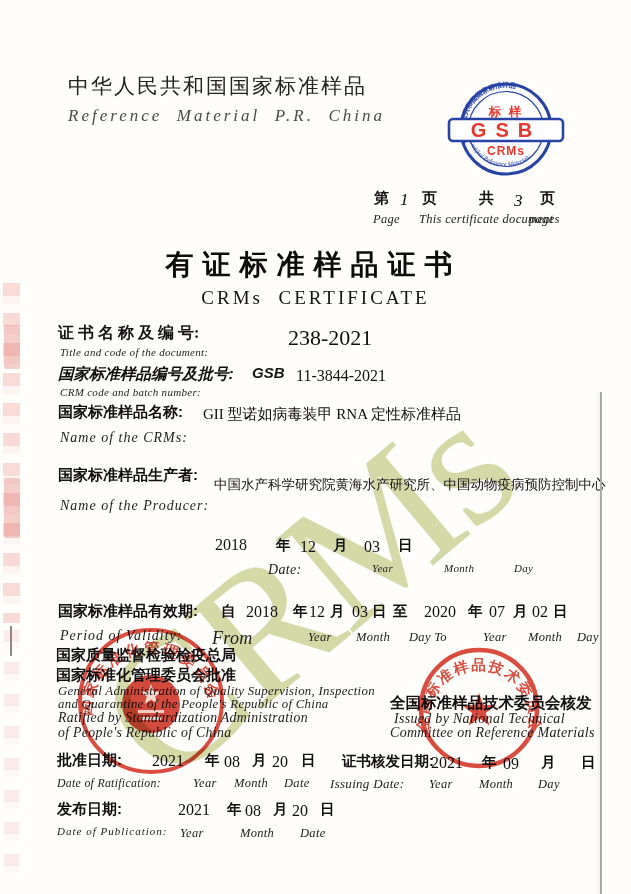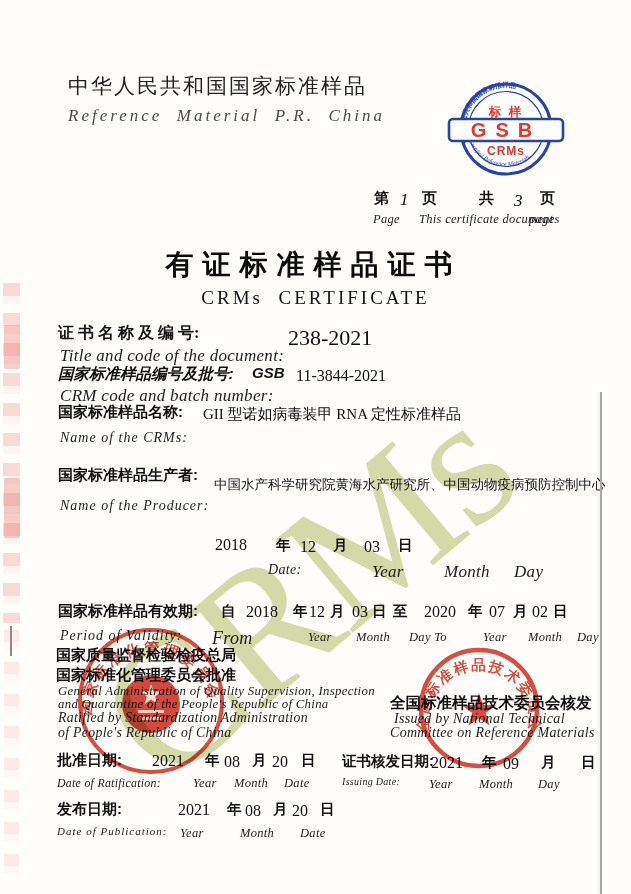--- a/index.html
+++ b/index.html
@@ -4,21 +4,21 @@
 <style>
   html,body{margin:0;padding:0;background:#e8e8e8;}
   .page{position:relative;width:631px;height:894px;background:#fffefb;overflow:hidden;
         font-family:"Liberation Serif","DejaVu Serif",serif;color:#141414;}
   .a{position:absolute;white-space:pre;}
   
   .cnl{font-family:"Liberation Sans","DejaVu Sans",sans-serif;font-weight:bold;font-size:15px;color:#101010;}
   
   .kai{font-family:"Liberation Serif","DejaVu Serif",serif;font-weight:bold;}
   
-  .en{font-family:"Liberation Serif","DejaVu Serif",serif;font-style:italic;font-size:17px;color:#1c1c1c;letter-spacing:.3px;}
+  .en{font-family:"Liberation Serif","DejaVu Serif",serif;font-style:italic;font-size:11px;color:#1c1c1c;letter-spacing:.3px;}
   .en.sm{font-size:12.5px;}
   
   .val{font-family:"Liberation Serif","DejaVu Serif",serif;font-size:16px;color:#101010;}
   .unit{font-family:"Liberation Sans","DejaVu Sans",sans-serif;font-weight:bold;font-size:14.5px;color:#101010;}
   .hdr-cn{font-family:"Liberation Sans","DejaVu Sans",sans-serif;font-size:21px;letter-spacing:2px;color:#222;}
   .hdr-en{font-style:italic;font-size:17px;letter-spacing:3px;color:#4a4a4a;}
   .ttl-cn{width:627px;text-align:center;font-size:28px;letter-spacing:9px;font-weight:bold;color:#0c0c0c;}
   .ttl-en{width:631px;text-align:center;font-size:19px;letter-spacing:3px;color:#141414;}
   .watermark{left:15px;top:452px;width:580px;height:280px;line-height:280px;text-align:center;
              font-family:"Liberation Serif","DejaVu Serif",serif;font-size:185px;letter-spacing:-4px;
@@ -155,21 +155,21 @@
   <span class="a txt en sm" style="left:193px;top:776px">Year</span>
   <span class="a txt en sm" style="left:234px;top:776px">Month</span>
   <span class="a txt en sm" style="left:284px;top:776px">Date</span>
 
   <span class="a txt cnl" style="left:342px;top:752px;font-size:14.5px">证书核发日期:</span>
   <span class="a txt val" style="left:431px;top:754px">2021</span>
   <span class="a txt unit" style="left:482px;top:753px">年</span>
   <span class="a txt val" style="left:503px;top:755px">09</span>
   <span class="a txt unit" style="left:541px;top:753px">月</span>
   <span class="a txt unit" style="left:581px;top:753px">日</span>
-  <span class="a txt en" style="left:342px;top:776px;font-size:10px">Issuing Date:</span>
+  <span class="a txt en" style="left:330px;top:776px;font-size:13px">Issuing Date:</span>
   <span class="a txt en sm" style="left:429px;top:777px">Year</span>
   <span class="a txt en sm" style="left:479px;top:777px">Month</span>
   <span class="a txt en sm" style="left:538px;top:777px">Day</span>
 
   <span class="a txt cnl" style="left:57px;top:800px">发布日期:</span>
   <span class="a txt val" style="left:178px;top:801px">2021</span>
   <span class="a txt unit" style="left:227px;top:800px">年</span>
   <span class="a txt val" style="left:245px;top:802px">08</span>
   <span class="a txt unit" style="left:273px;top:800px">月</span>
   <span class="a txt val" style="left:292px;top:802px">20</span>

